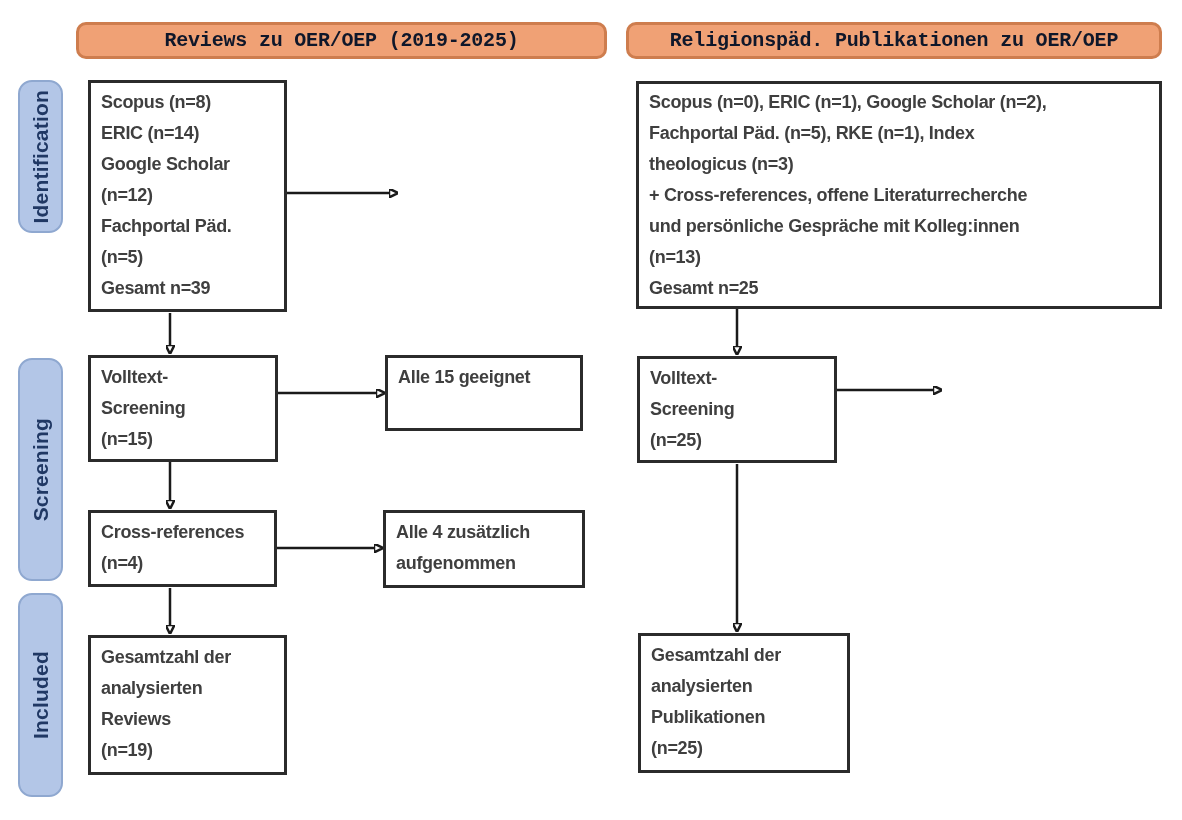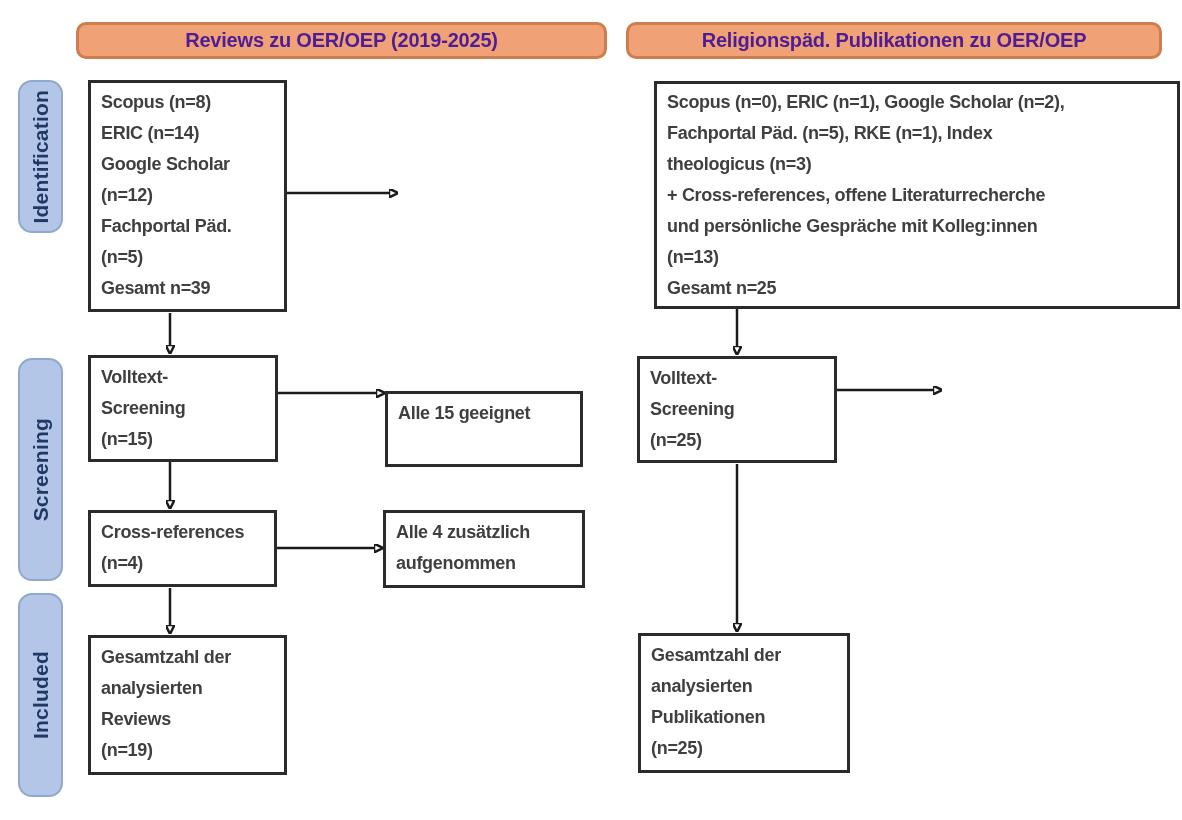--- a/index.html
+++ b/index.html
@@ -10,26 +10,27 @@
     font-family:"Liberation Sans","DejaVu Sans",sans-serif;
     overflow:hidden;
   }
   
   .col-header{
     position:absolute;
     box-sizing:border-box;
     background:#F0A175;
     border:3px solid #CE7D4E;
     border-radius:10px;
-    color:#4c1d95;
+    color:#0f172a;
     font-size:20px;
     font-weight:bold;
     display:flex;align-items:center;justify-content:center;
     letter-spacing:-0.2px;
     white-space:nowrap;
+    font-family:Liberation Mono, monospace;
   }
   .h-left{left:76px;top:22px;width:531px;height:37px;}
   .h-right{left:626px;top:22px;width:536px;height:37px;}
   
   .stage{
     position:absolute;
     left:18px;width:45px;
     box-sizing:border-box;
     background:#B3C6E7;
     border:2px solid #8FA8D0;
@@ -59,25 +60,25 @@
     font-weight:600;
     line-height:31px;
     letter-spacing:-0.3px;
     padding:4px 10px;
     white-space:pre-line;
     overflow:hidden;
   }
   .box-a{left:88px;top:80px;width:199px;height:232px;}
   .box-b{left:398px;top:80px;width:213px;height:234px;}
   .box-c{left:88px;top:355px;width:190px;height:107px;}
-  .box-d{left:385px;top:355px;width:198px;height:76px;margin-top:36px;}
+  .box-d{left:385px;top:355px;width:198px;height:76px;}
   .box-e{left:88px;top:510px;width:189px;height:77px;}
   .box-f{left:383px;top:510px;width:202px;height:78px;}
   .box-g{left:88px;top:635px;width:199px;height:140px;}
-  .box-h{left:636px;top:81px;width:526px;height:228px;padding-top:3px;margin-left:18px;}
+  .box-h{left:636px;top:81px;width:526px;height:228px;padding-top:3px;}
   .box-i{left:637px;top:356px;width:200px;height:107px;}
   .box-j{left:943px;top:356px;width:218px;height:74px;}
   .box-k{left:638px;top:633px;width:212px;height:140px;}
   
   .arrows{position:absolute;left:0;top:0;width:1182px;height:820px;pointer-events:none;}
   .arrows path{stroke:#1A1A1A;stroke-width:2.5;fill:none;}
 </style>
 </head>
 <body>
 

